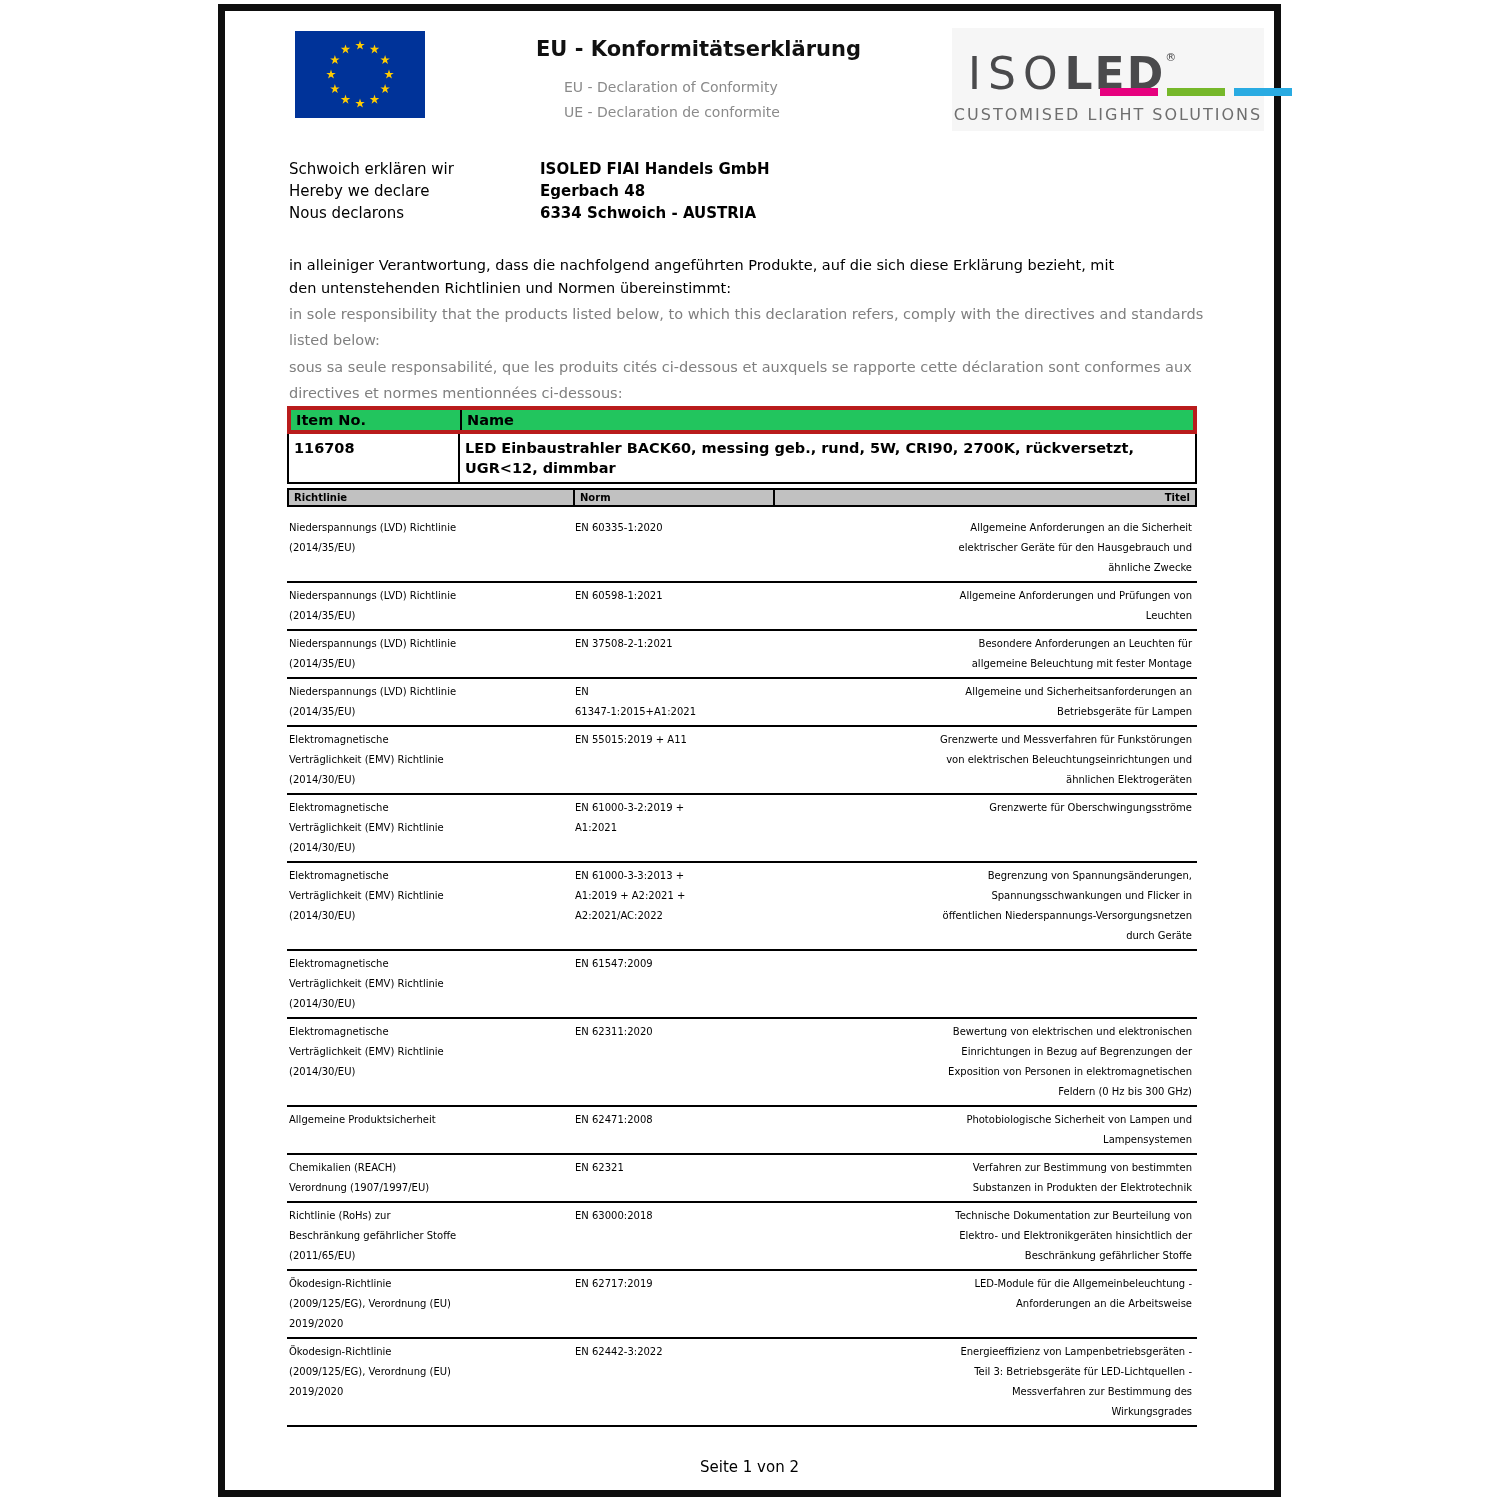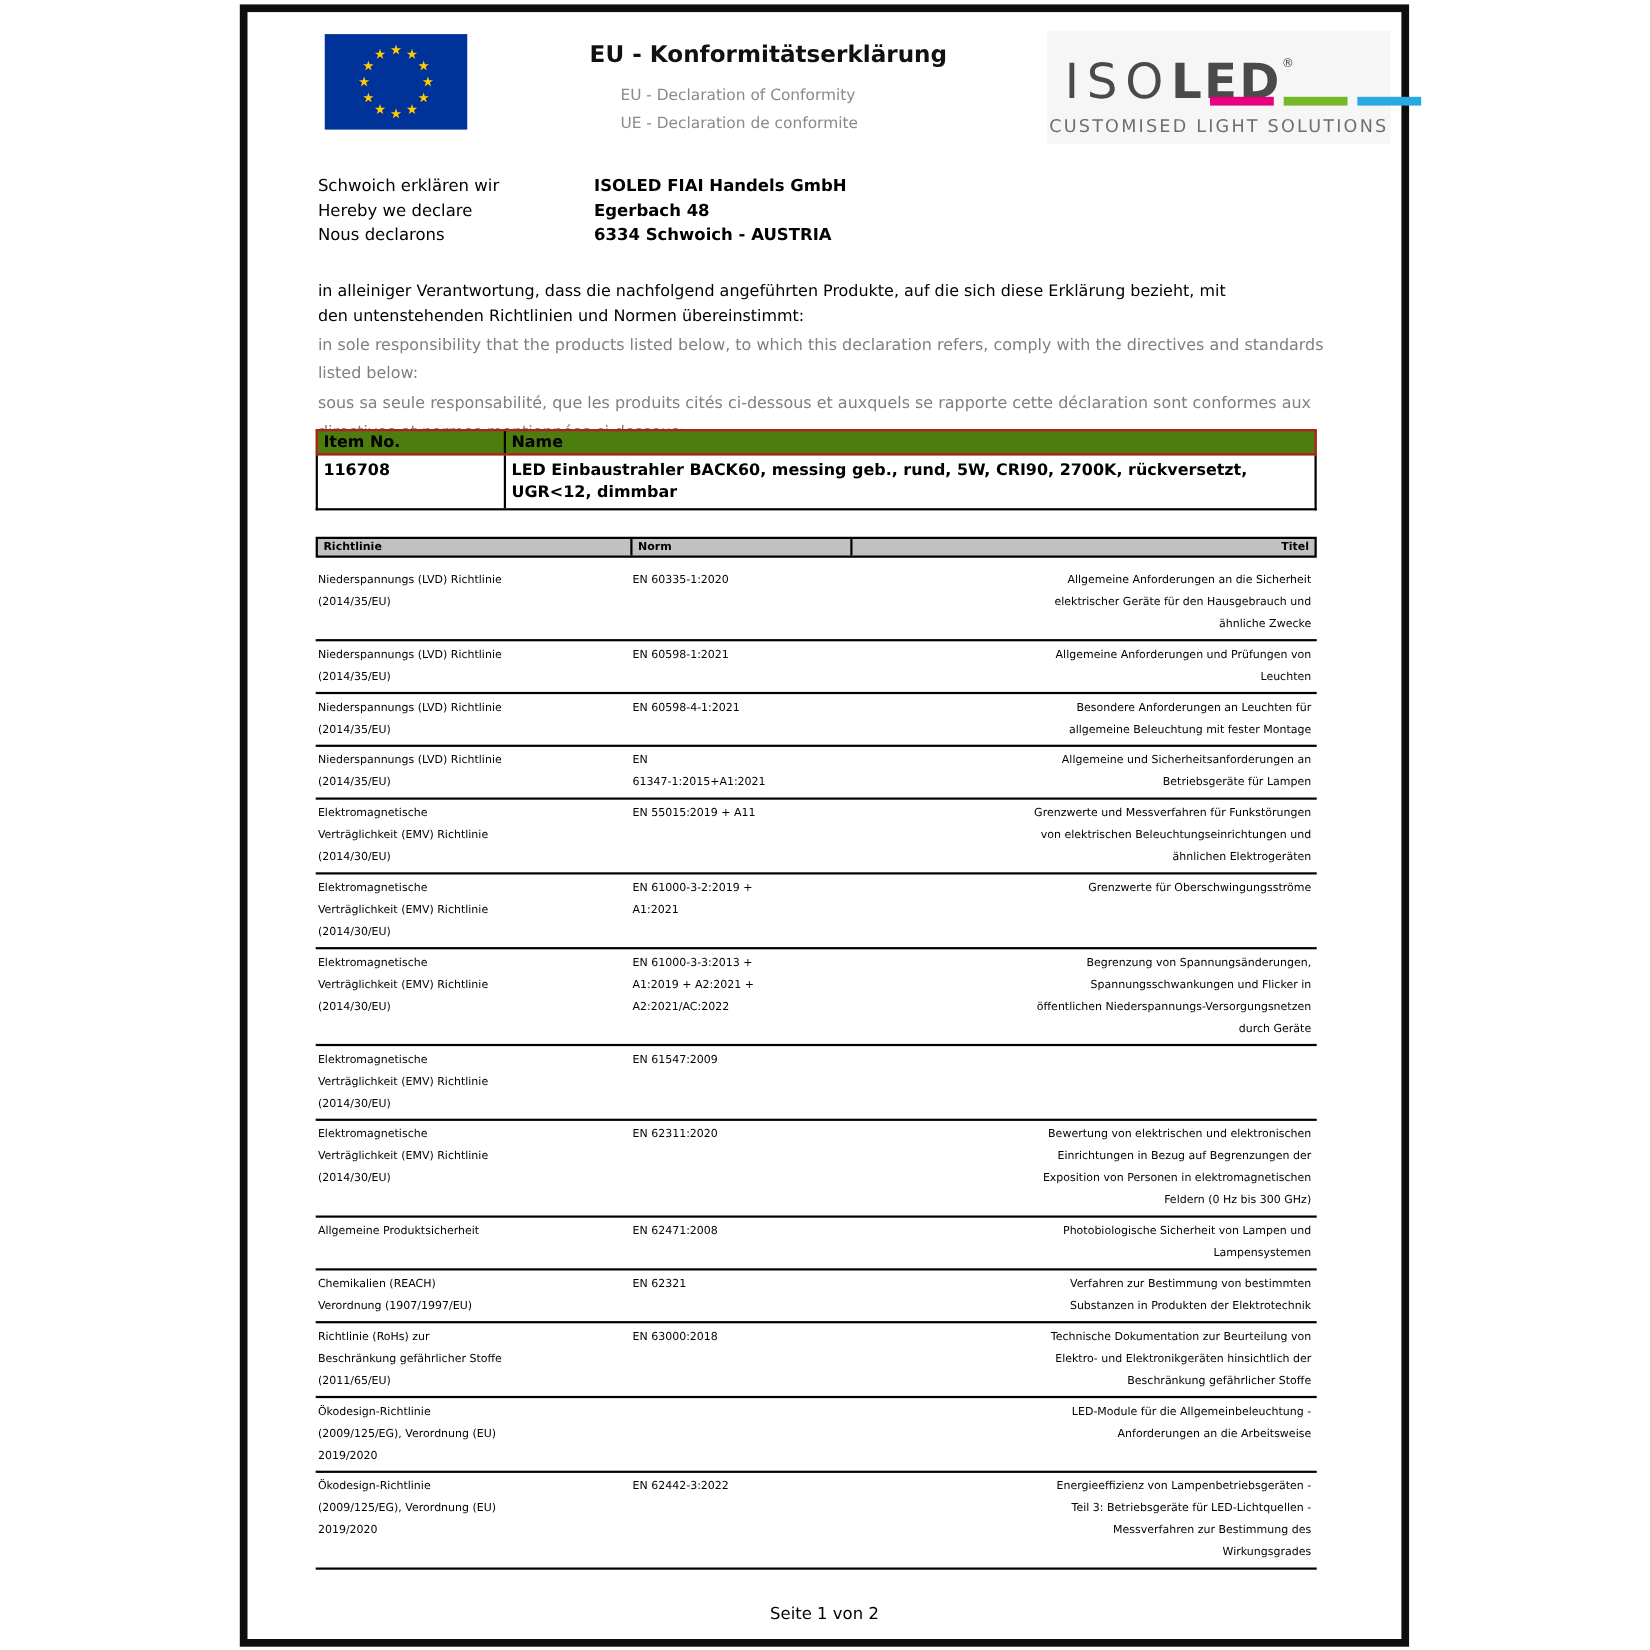--- a/index.html
+++ b/index.html
@@ -36,21 +36,21 @@
   .dec-labels div, .dec-company div { line-height:22px; }
   .dec-company { font-weight:bold; }
 
   
   .intro { position:absolute; left:64px; top:243px; width:920px; font-size:14.5px; }
   .intro-de { line-height:23px; color:#000; }
   .intro-gray { line-height:26px; color:#7f7f7f; margin-top:1px; }
 
   
   .item-table { position:absolute; left:62px; top:379px; width:910px; font-size:14.5px; }
-  .it-head { display:flex; background:#4d7c0f; border:2px solid #b91c1c; font-weight:bold; }
+  .it-head { display:flex; background:#22c55e; border:4px solid #b91c1c; font-weight:bold;margin-top:16px; }
   .it-head > div { padding:2px 5px; }
   .it-c1 { width:171px; border-right:2px solid #000; flex:none; }
   .it-c2 { flex:1; }
   .it-body { display:flex; border:2px solid #000; border-top:none; font-weight:bold; min-height:48px; }
   .it-body > div { padding:4px 5px; line-height:20px; }
 
   
   .norm-table { position:absolute; left:62px; top:477px; width:910px; font-size:10px; }
   .nt-head { display:flex; background:#c1c1c1; border:2px solid #000; font-weight:bold; }
   .nt-head > div { padding:2px 5px; }
@@ -158,21 +158,21 @@
       <div class="nt-row">
         <div class="nt-c1 pre">Niederspannungs (LVD) Richtlinie
 (2014/35/EU)</div>
         <div class="nt-c2 pre">EN 60598-1:2021</div>
         <div class="nt-c3 pre">Allgemeine Anforderungen und Prüfungen von
 Leuchten</div>
       </div>
       <div class="nt-row">
         <div class="nt-c1 pre">Niederspannungs (LVD) Richtlinie
 (2014/35/EU)</div>
-        <div class="nt-c2 pre">EN 60598-4-1:2021</div>
+        <div class="nt-c2 pre">EN 37508-2-1:2021</div>
         <div class="nt-c3 pre">Besondere Anforderungen an Leuchten für
 allgemeine Beleuchtung mit fester Montage</div>
       </div>
       <div class="nt-row">
         <div class="nt-c1 pre">Niederspannungs (LVD) Richtlinie
 (2014/35/EU)</div>
         <div class="nt-c2 pre">EN
 61347-1:2015+A1:2021</div>
         <div class="nt-c3 pre">Allgemeine und Sicherheitsanforderungen an
 Betriebsgeräte für Lampen</div>
@@ -241,20 +241,21 @@
 (2011/65/EU)</div>
         <div class="nt-c2 pre">EN 63000:2018</div>
         <div class="nt-c3 pre">Technische Dokumentation zur Beurteilung von
 Elektro- und Elektronikgeräten hinsichtlich der
 Beschränkung gefährlicher Stoffe</div>
       </div>
       <div class="nt-row">
         <div class="nt-c1 pre">Ökodesign-Richtlinie
 (2009/125/EG), Verordnung (EU)
 2019/2020</div>
+        <div class="nt-c2 pre">EN 62717:2019</div>
         <div class="nt-c3 pre">LED-Module für die Allgemeinbeleuchtung -
 Anforderungen an die Arbeitsweise</div>
       </div>
       <div class="nt-row">
         <div class="nt-c1 pre">Ökodesign-Richtlinie
 (2009/125/EG), Verordnung (EU)
 2019/2020</div>
         <div class="nt-c2 pre">EN 62442-3:2022</div>
         <div class="nt-c3 pre">Energieeffizienz von Lampenbetriebsgeräten -
 Teil 3: Betriebsgeräte für LED-Lichtquellen -

